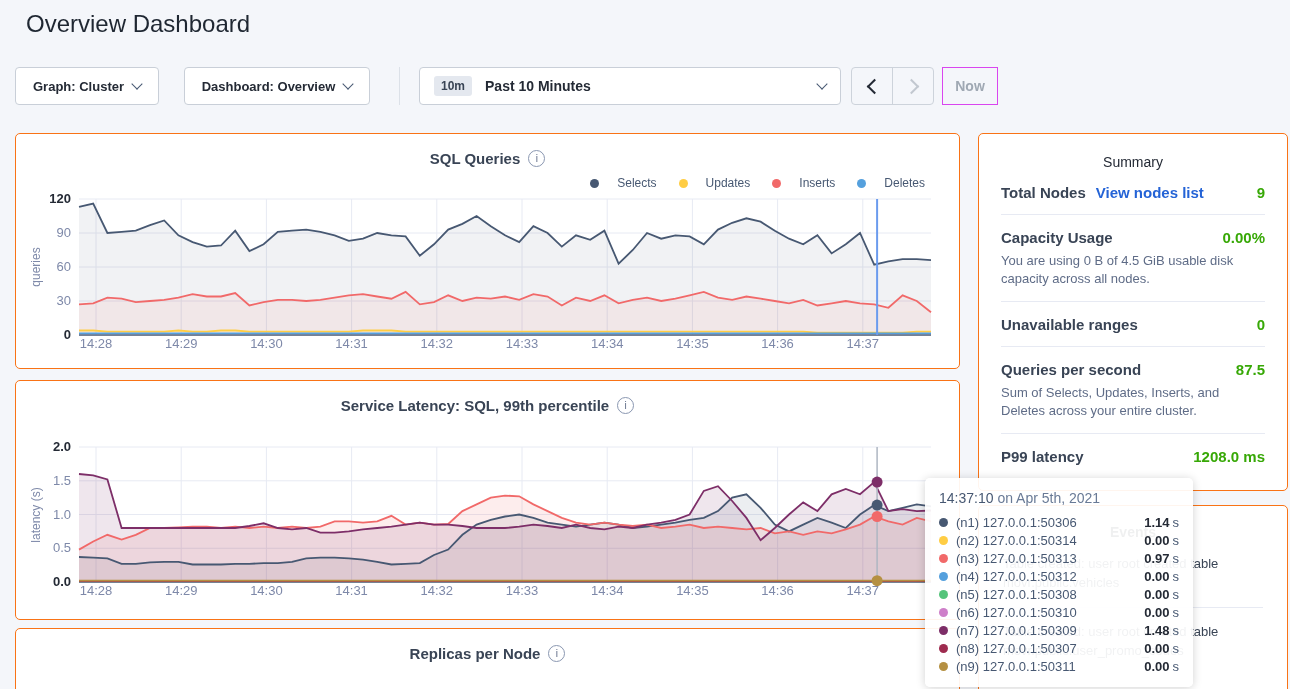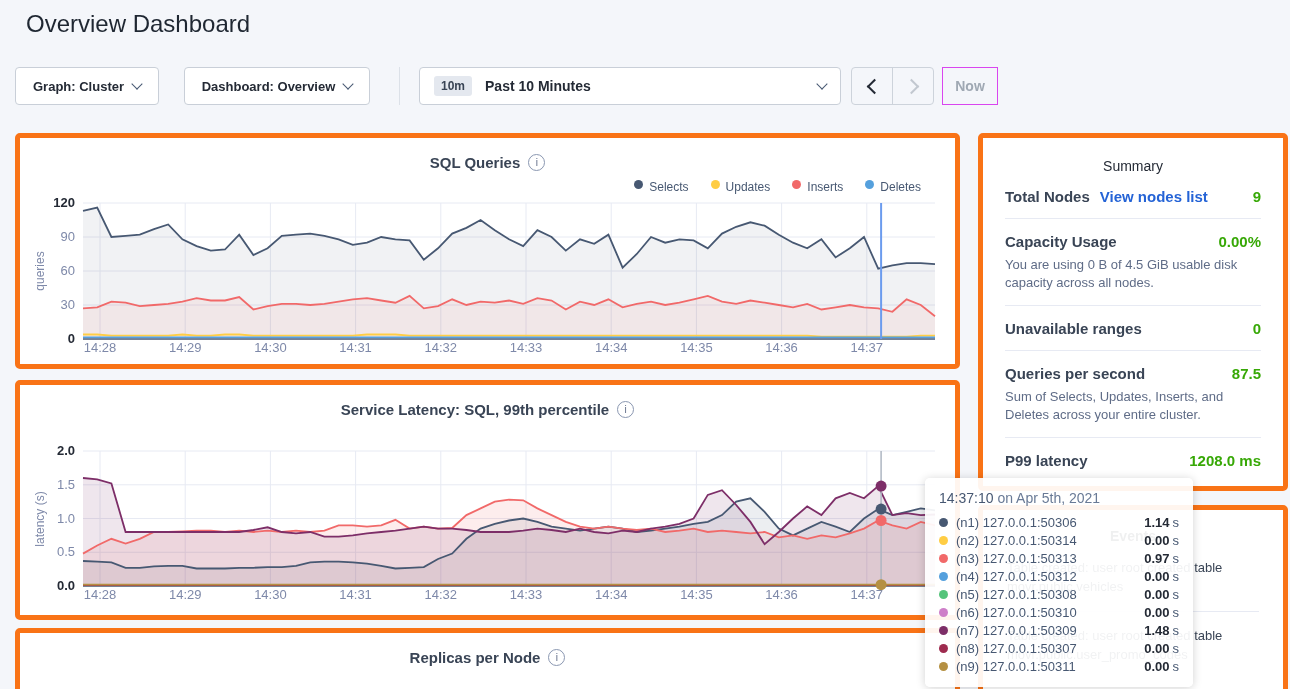--- a/index.html
+++ b/index.html
@@ -17,28 +17,28 @@
   .arrowgrp{position:absolute;left:851px;top:67px;height:38px;display:flex;border:1px solid #CDD3DB;
     border-radius:4px;box-sizing:border-box;overflow:hidden}
   .arrowbtn{width:40px;display:flex;align-items:center;justify-content:center;cursor:pointer}
   .arrowbtn+.arrowbtn{border-left:1px solid #CDD3DB}
   .aL{width:9px;height:9px;border-left:2.5px solid #242A35;border-bottom:2.5px solid #242A35;transform:rotate(45deg);margin-left:4px}
   .aR{width:9px;height:9px;border-right:2.5px solid #C2C8D0;border-top:2.5px solid #C2C8D0;transform:rotate(45deg);margin-right:4px}
   .nowbtn{position:absolute;left:942px;top:67px;width:56px;height:38px;box-sizing:border-box;
     border:1px solid #d946ef;border-radius:0;background:transparent;font-size:14px;font-weight:700;
     color:#9FA8B3;display:flex;align-items:center;justify-content:center}
   
-  .card{position:absolute;background:#fff;border:5px solid #f97316;border-radius:5px;box-sizing:border-box}
+  .card{position:absolute;background:#fff;border:1px solid #f97316;border-radius:5px;box-sizing:border-box}
   .chart-title-row{display:flex;justify-content:center;align-items:center;gap:8px;padding-top:16px}
   .chart-title{font-weight:700;font-size:15px;color:#394455}
   .info-icon{width:15px;height:15px;border:1px solid #8A97B1;border-radius:50%;color:#5F6C87;
     font-size:10px;display:inline-flex;align-items:center;justify-content:center;cursor:pointer}
   .info-icon::before{content:"i"}
   .legend{position:absolute;right:34px;top:42px;display:flex;gap:22px;font-size:12px;color:#475872}
-  .leg-item{display:flex;align-items:flex-start;gap:6px;cursor:pointer}
+  .leg-item{display:flex;align-items:center;gap:18px;cursor:pointer}
   .leg-dot{width:9px;height:9px;border-radius:50%}
   svg.chart{position:absolute;left:0;top:56px}
   svg text{font-family:"Liberation Sans",sans-serif}
   .xtick{fill:#7E89A9;font-size:13px;text-anchor:middle}
   .ytick{fill:#7E89A9;font-size:13px;text-anchor:end}
   .ytickb{fill:#242A35;font-size:13px;font-weight:700;text-anchor:end}
   .ylab{fill:#7E89A9;font-size:12px;text-anchor:middle}
   
   .sum-head{font-size:14px;font-weight:400;color:#242A35;text-align:center;margin-top:20px}
   .sum-body{padding:0 22px}

